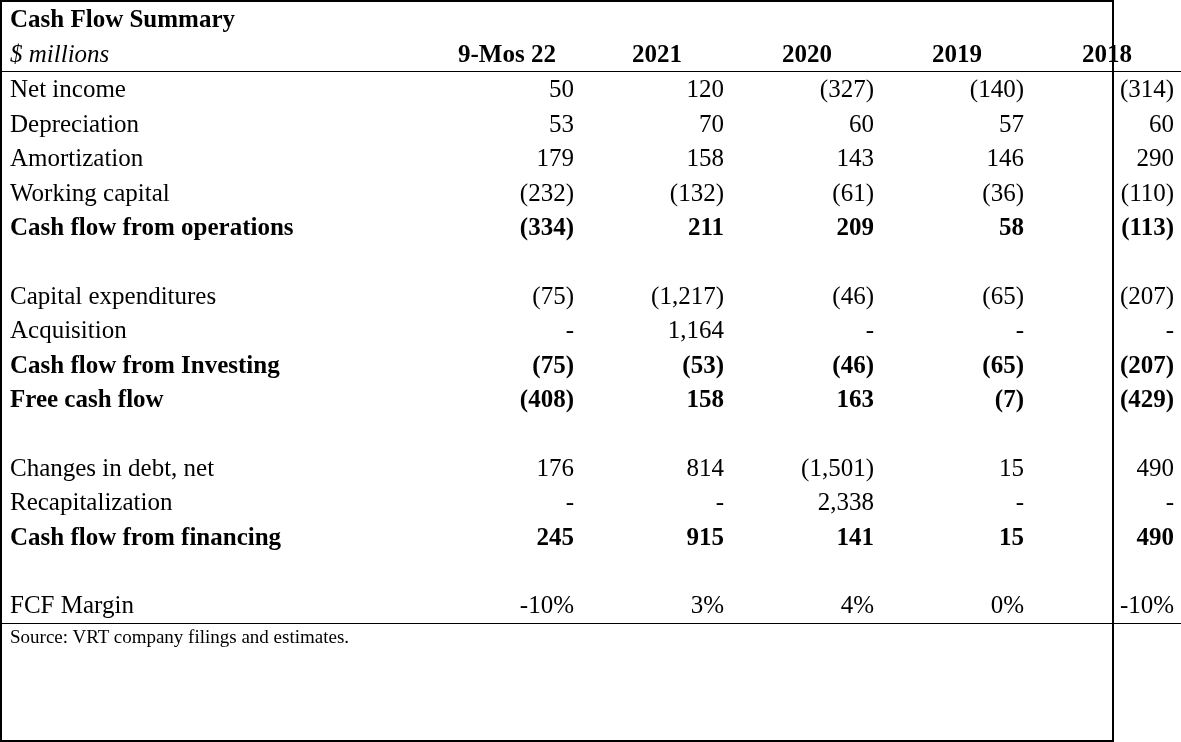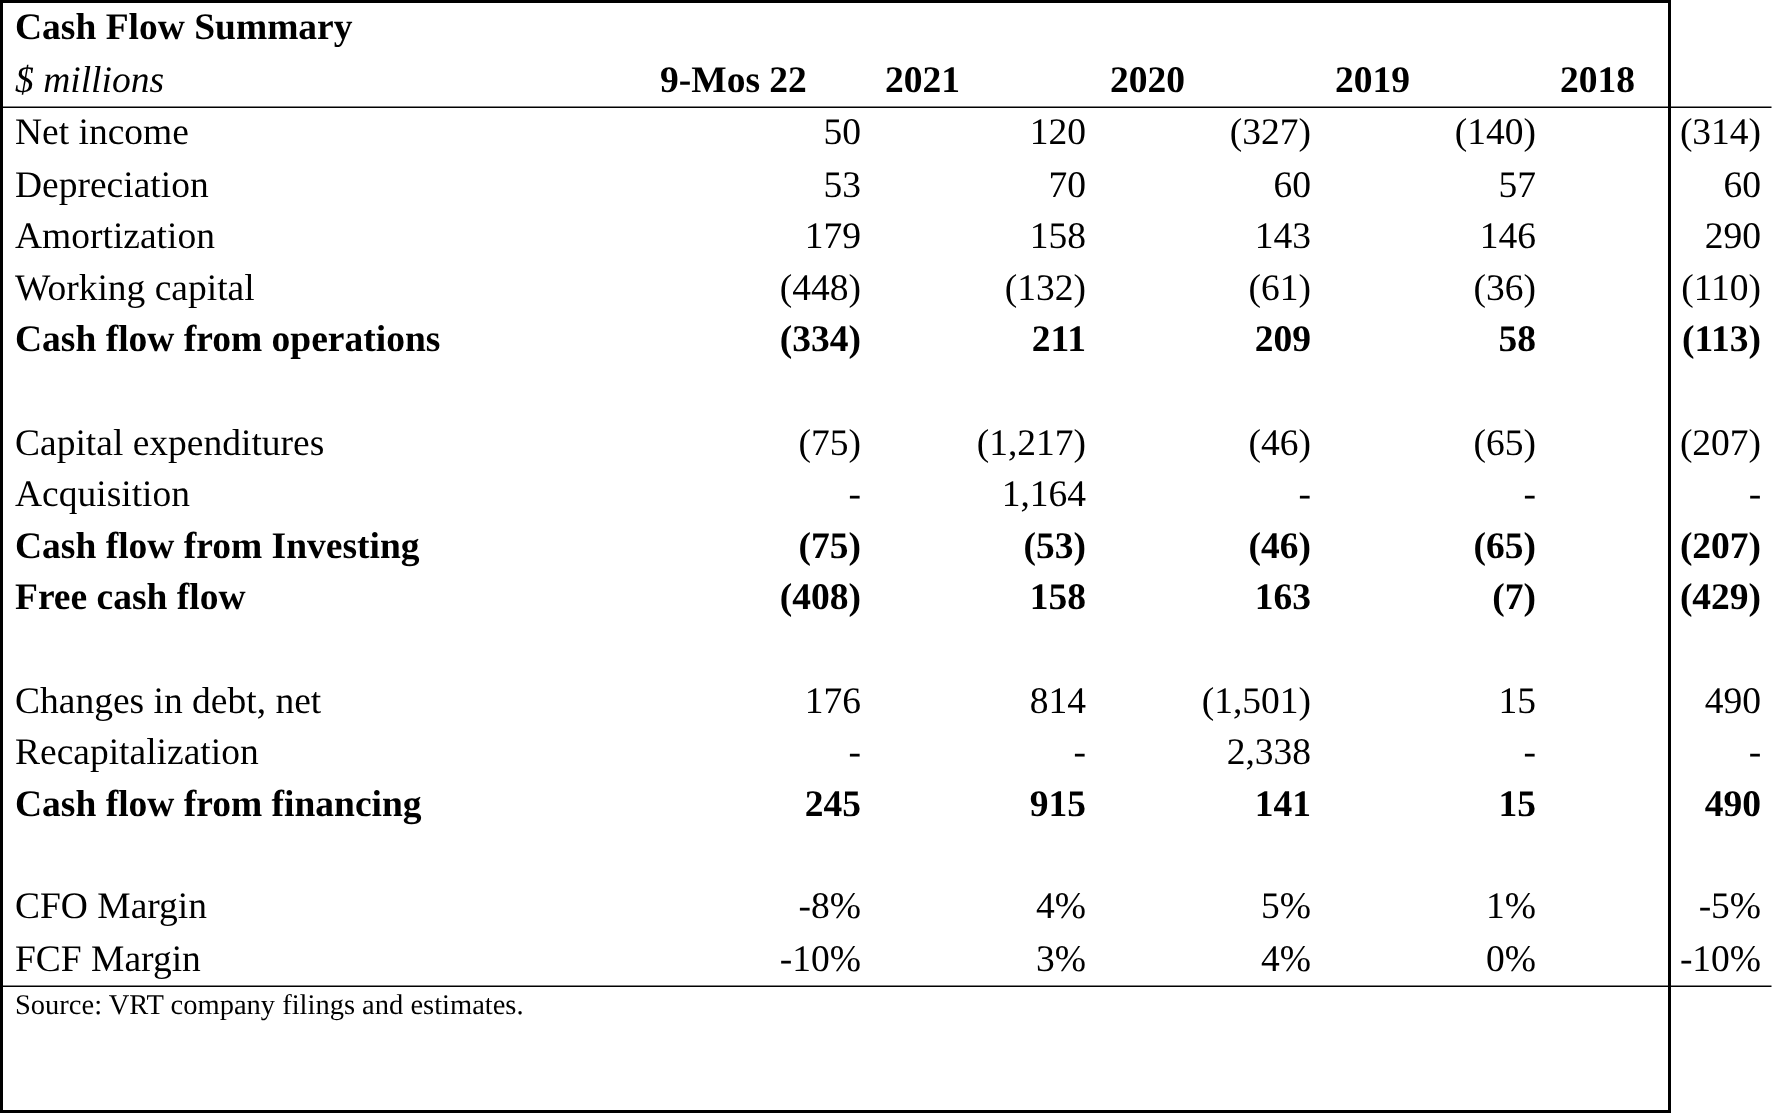--- a/index.html
+++ b/index.html
@@ -45,21 +45,21 @@
   }
   .header-row td {
     font-weight: bold;
     padding-bottom: 3px;
   }
   .header-row td.unit {
     font-style: italic;
     font-weight: normal;
   }
   .header-row td.col-head {
-    text-align: left;
+    text-align: center;
   }
   .rule-under td {
     border-bottom: 1.5px solid #000000;
   }
   td.num {
     text-align: right;
   }
   tr.bold td {
     font-weight: bold;
   }
@@ -120,21 +120,21 @@
       <tr>
         <td>Amortization</td>
         <td class="num">179</td>
         <td class="num">158</td>
         <td class="num">143</td>
         <td class="num">146</td>
         <td class="num">290</td>
       </tr>
       <tr>
         <td>Working capital</td>
-        <td class="num">(448)</td>
+        <td class="num">(232)</td>
         <td class="num">(132)</td>
         <td class="num">(61)</td>
         <td class="num">(36)</td>
         <td class="num">(110)</td>
       </tr>
       <tr class="bold">
         <td>Cash flow from operations</td>
         <td class="num">(334)</td>
         <td class="num">211</td>
         <td class="num">209</td>
@@ -206,28 +206,20 @@
         <td class="num">141</td>
         <td class="num">15</td>
         <td class="num">490</td>
       </tr>
 
       <tr class="spacer">
         <td colspan="6">&nbsp;</td>
       </tr>
 
       <tr>
-        <td>CFO Margin</td>
-        <td class="num">-8%</td>
-        <td class="num">4%</td>
-        <td class="num">5%</td>
-        <td class="num">1%</td>
-        <td class="num">-5%</td>
-      </tr>
-      <tr>
         <td>FCF Margin</td>
         <td class="num">-10%</td>
         <td class="num">3%</td>
         <td class="num">4%</td>
         <td class="num">0%</td>
         <td class="num">-10%</td>
       </tr>
 
       <tr class="source-row">
         <td colspan="6">Source: VRT company filings and estimates.</td>

